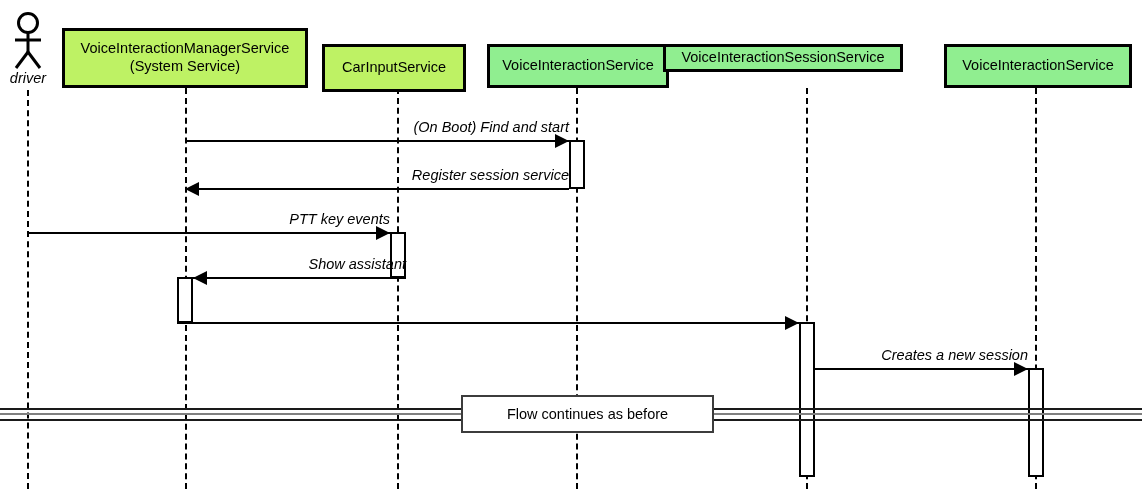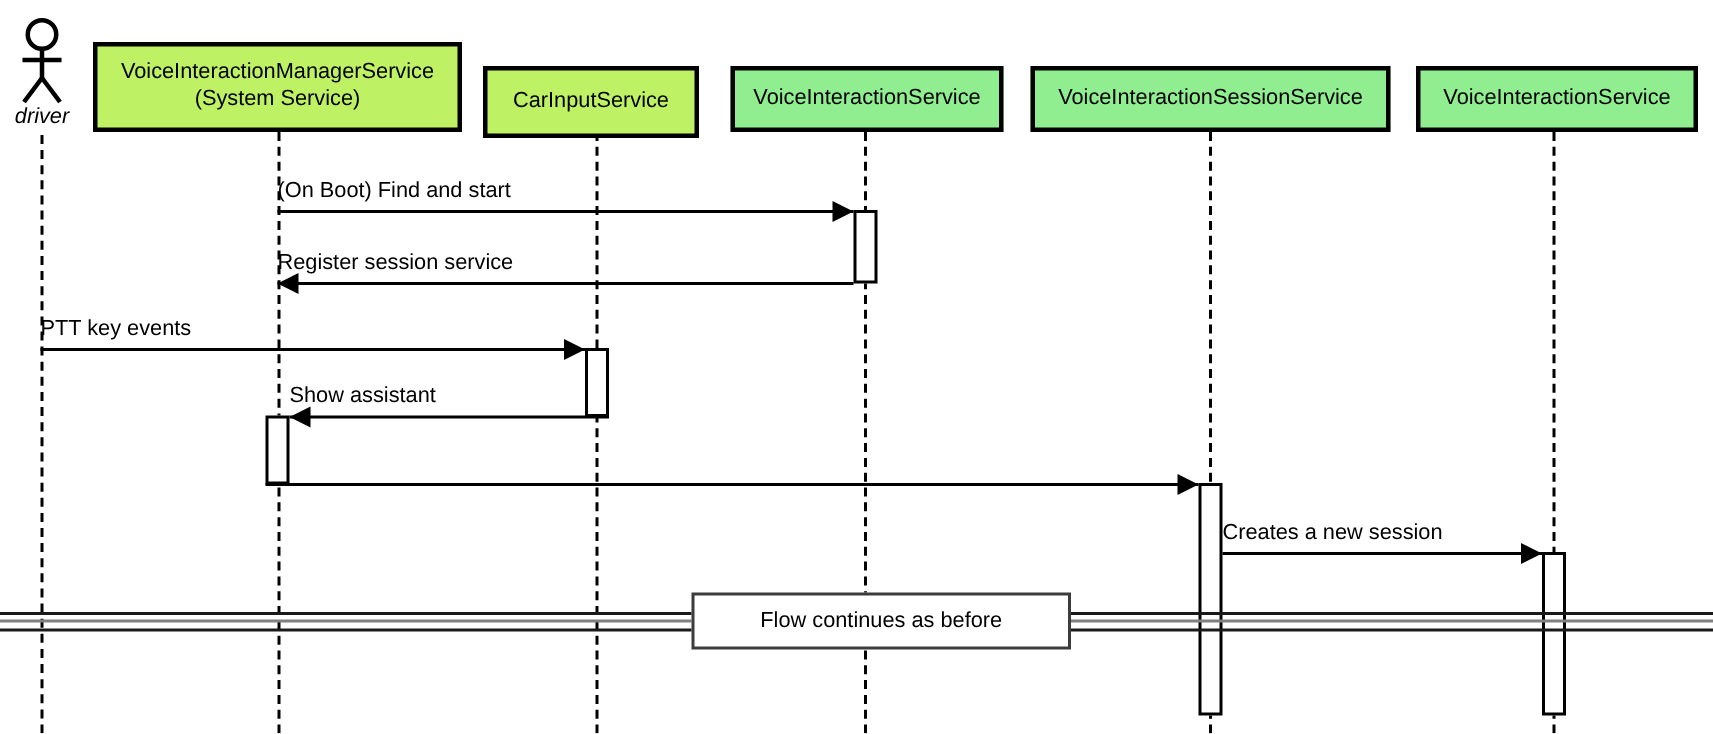--- a/index.html
+++ b/index.html
@@ -80,23 +80,24 @@
   }
   .arrow-left {
     border-top: 7px solid transparent;
     border-bottom: 7px solid transparent;
     border-right: 14px solid #000000;
   }
   .msg-label {
     position: absolute;
     font-size: 14.5px;
     color: #000000;
-    text-align: left;
+    text-align: right;
     z-index: 7;
     white-space: nowrap;
+    font-style: italic;
   }
 
   .divider-line {
     position: absolute;
     left: 0;
     width: 1142px;
     z-index: 8;
   }
   .divider-dark { border-top: 2px solid #1a1a1a; }
   .divider-gray { border-top: 2px solid #808080; }
@@ -144,21 +145,21 @@
   </div>
 
   <div class="head-box head-cyan" style="left:322px; top:44px; width:144px; height:48px;">
     <span>CarInputService</span>
   </div>
 
   <div class="head-box head-green" style="left:487px; top:44px; width:182px; height:44px;">
     <span>VoiceInteractionService</span>
   </div>
 
-  <div class="head-box head-green" style="left:687px; top:44px; width:240px; height:44px;">
+  <div class="head-box head-green" style="left:663px; top:44px; width:240px; height:28px;">
     <span>VoiceInteractionSessionService</span>
   </div>
 
   <div class="head-box head-green" style="left:944px; top:44px; width:188px; height:44px;">
     <span>VoiceInteractionService</span>
   </div>
 
   <div class="activation" style="left:569px; top:140px; width:16px; height:49px;"></div>
   <div class="activation" style="left:390px; top:232px; width:16px; height:46px;"></div>
   <div class="activation" style="left:177px; top:277px; width:16px; height:46px;"></div>

